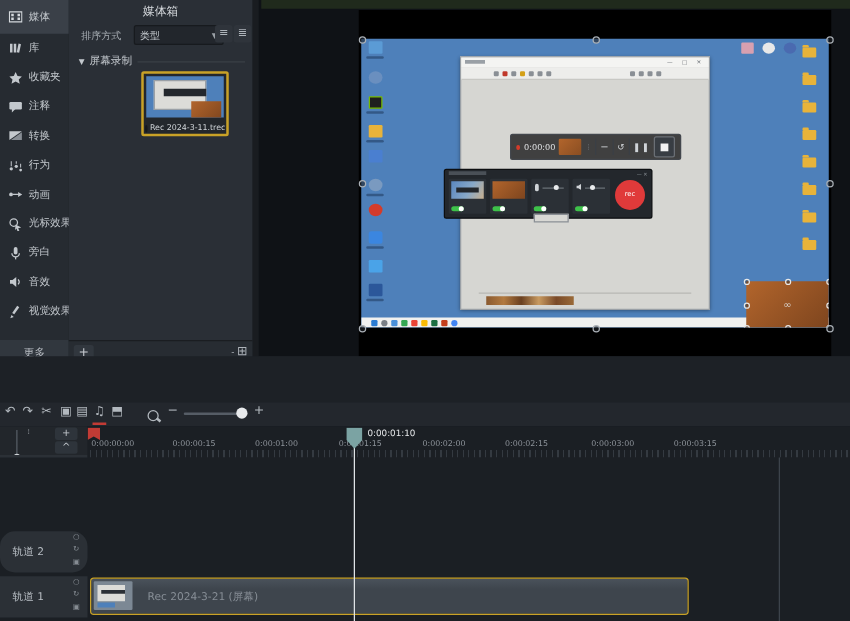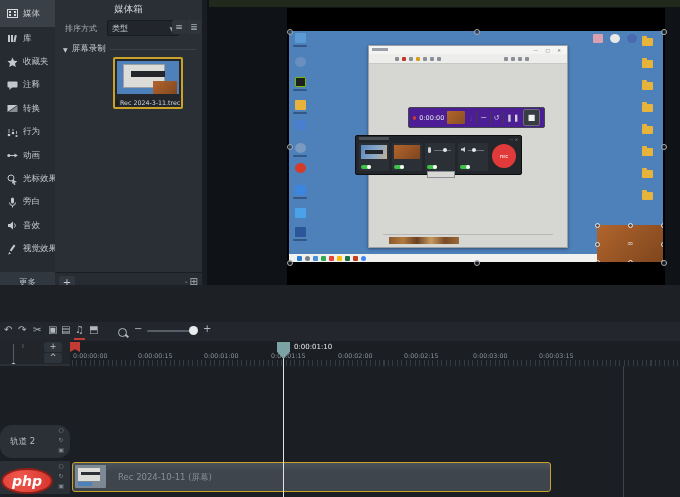--- a/index.html
+++ b/index.html
@@ -33,21 +33,21 @@
   .canvas{left:80px;top:8px;width:378px;height:277px;background:#000;}
   .desktop{left:82px;top:31px;width:374px;height:231px;background:#4e80ba;overflow:hidden;}
   .dicon{position:absolute;width:11px;height:10px;border-radius:1px;}
   .dlabel{position:absolute;width:14px;height:2px;background:rgba(20,40,70,.45);border-radius:1px;}
   .folder{position:absolute;width:11px;height:8px;background:#e8b33a;border-radius:1px;}
   .folder:before{content:"";position:absolute;left:0;top:-2px;width:5px;height:2px;background:#e8b33a;border-radius:1px 1px 0 0;}
   .gwin{position:absolute;left:79px;top:14px;width:198px;height:201px;background:#d6d6d2;border:1px solid #9aa0a6;box-shadow:0 1px 3px rgba(0,0,0,.4);}
   .gwin .tbar{position:absolute;left:0;top:0;right:0;height:8px;background:#f4f4f2;}
   .gwin .tools{position:absolute;left:0;top:8px;right:0;height:9px;background:#ededeb;border-bottom:1px solid #c8c8c4;display:flex;align-items:center;gap:3px;padding-left:26px;}
   .tdot{width:4px;height:4px;border-radius:1px;background:#8a8f95;}
-  .recbar{position:absolute;left:119px;top:76px;width:137px;height:21px;background:#4c1d95;border:1px solid #43474d;border-radius:2px;display:flex;align-items:center;gap:3px;padding:0 4px;box-sizing:border-box;}
+  .recbar{position:absolute;left:119px;top:76px;width:137px;height:21px;background:#404040;border:1px solid #43474d;border-radius:2px;display:flex;align-items:center;gap:3px;padding:0 4px;box-sizing:border-box;}
   .recbar .t{font-size:6.5px;color:#e4e6e8;}
   .recpanel{position:absolute;left:66px;top:104px;width:165px;height:38px;background:#23272c;border:1px solid #0c0e10;border-radius:2px;}
   .rp-row{position:absolute;left:3px;top:7px;right:3px;bottom:3px;display:flex;gap:3px;}
   .rp-sec{position:relative;background:#2b3036;border-radius:1px;flex:1;}
   .toggle{position:absolute;left:2px;bottom:2px;width:10px;height:4px;background:#3ec24a;border-radius:2px;}
   .toggle:after{content:"";position:absolute;right:0;top:0;width:4px;height:4px;background:#fff;border-radius:50%;}
   .recbtn{width:24px;height:24px;border-radius:50%;background:#e03a3a;color:#fff;font-size:5.5px;display:flex;align-items:center;justify-content:center;margin:1px 2px 0 1px;flex:0 0 auto;}
   .taskbar{position:absolute;left:0;bottom:0;width:100%;height:8px;background:#f1f1ef;display:flex;align-items:center;gap:3px;padding-left:8px;box-sizing:border-box;}
   .tb{width:5px;height:5px;border-radius:1px;}
   .camrect{position:absolute;left:308px;top:194px;width:66px;height:37px;background:linear-gradient(135deg,#b2652c,#7e451e);}
@@ -420,28 +420,25 @@
     <div class="trow-head" style="top:95px;">
       <span>轨道 1</span>
     </div>
     <div class="trow-icons" style="top:95px;">○<br>↻<br>▣</div>
     <div class="clip" style="left:72px;top:96px;width:479px;">
       <div class="cthumb" style="background:#7c8894;">
         <div style="position:absolute;left:3px;top:3px;width:22px;height:13px;background:#dcdcd8;"></div>
         <div style="position:absolute;left:6px;top:7px;width:19px;height:3px;background:#2b3036;"></div>
         <div style="position:absolute;left:3px;top:17px;width:14px;height:4px;background:#4e80ba;"></div>
       </div>
-      <span class="ctext">Rec 2024-10-11 (屏幕)</span>
+      <span class="ctext">Rec 2024-3-21 (屏幕)</span>
     </div>
   </div>
 
   <div class="playhead-line"></div>
   <div class="playhead-head"></div>
   <div class="ph-label">0:00:01:10</div>
 
   <div class="abs wm">
-    <div class="wm-logo">
-        <span>php</span>
-      </div>
     <div class="wm-text">中文网</div>
   </div>
 
 </div>
 
 </body></html>

